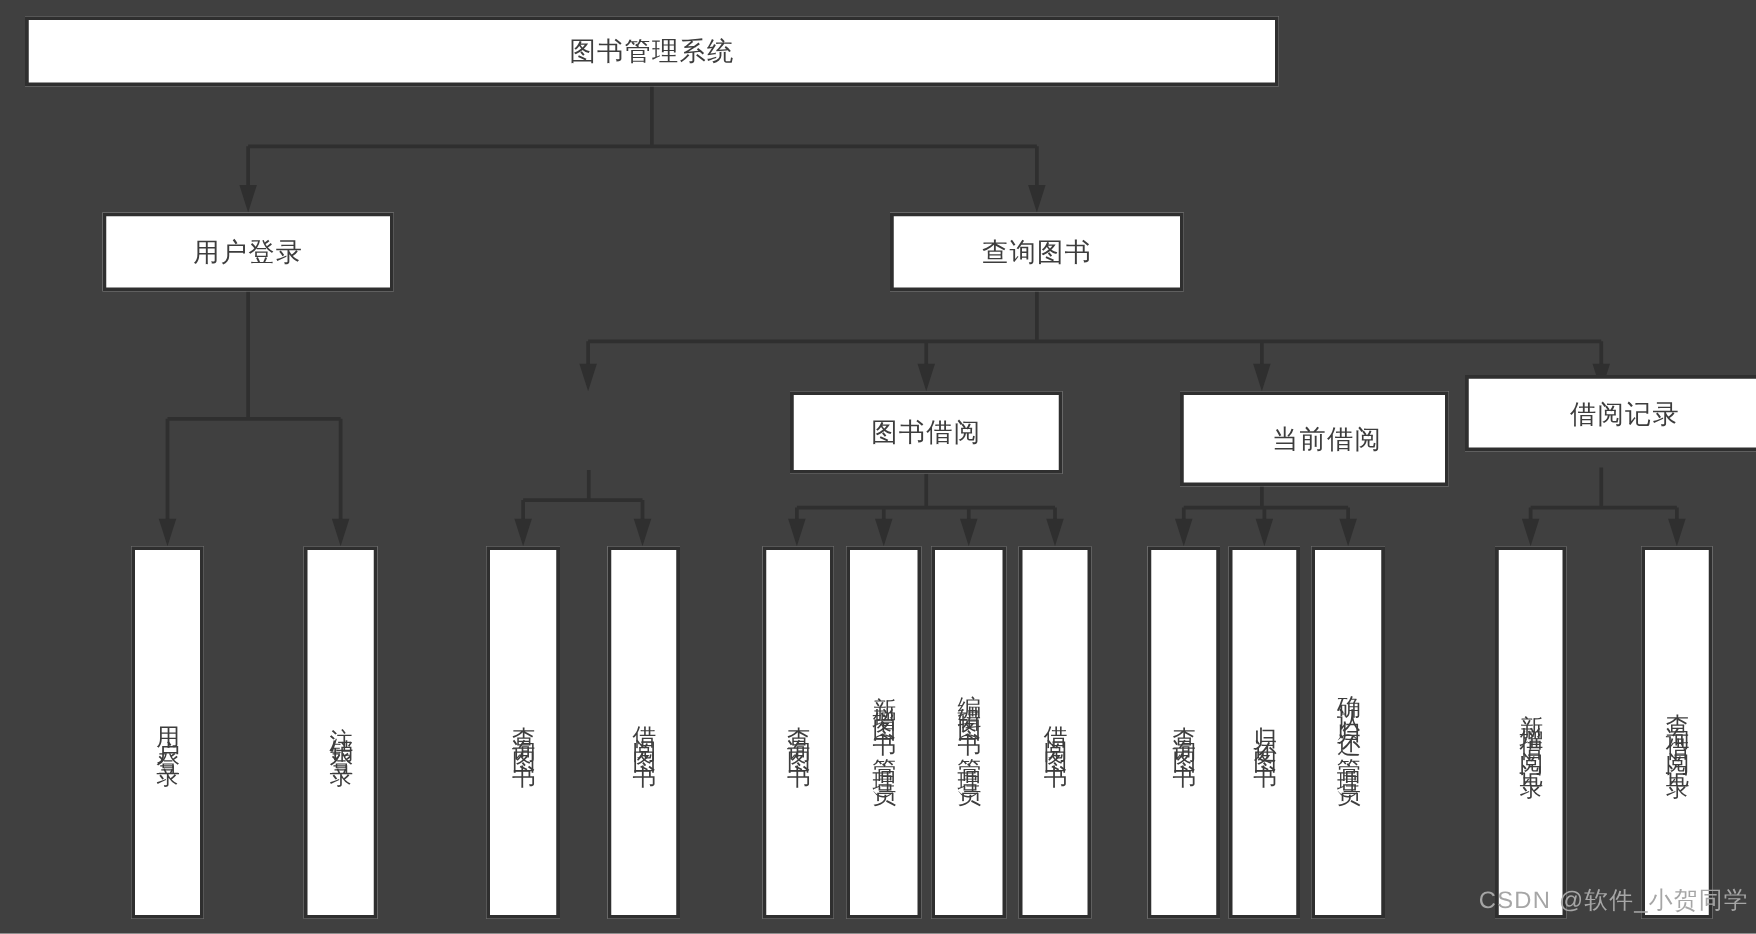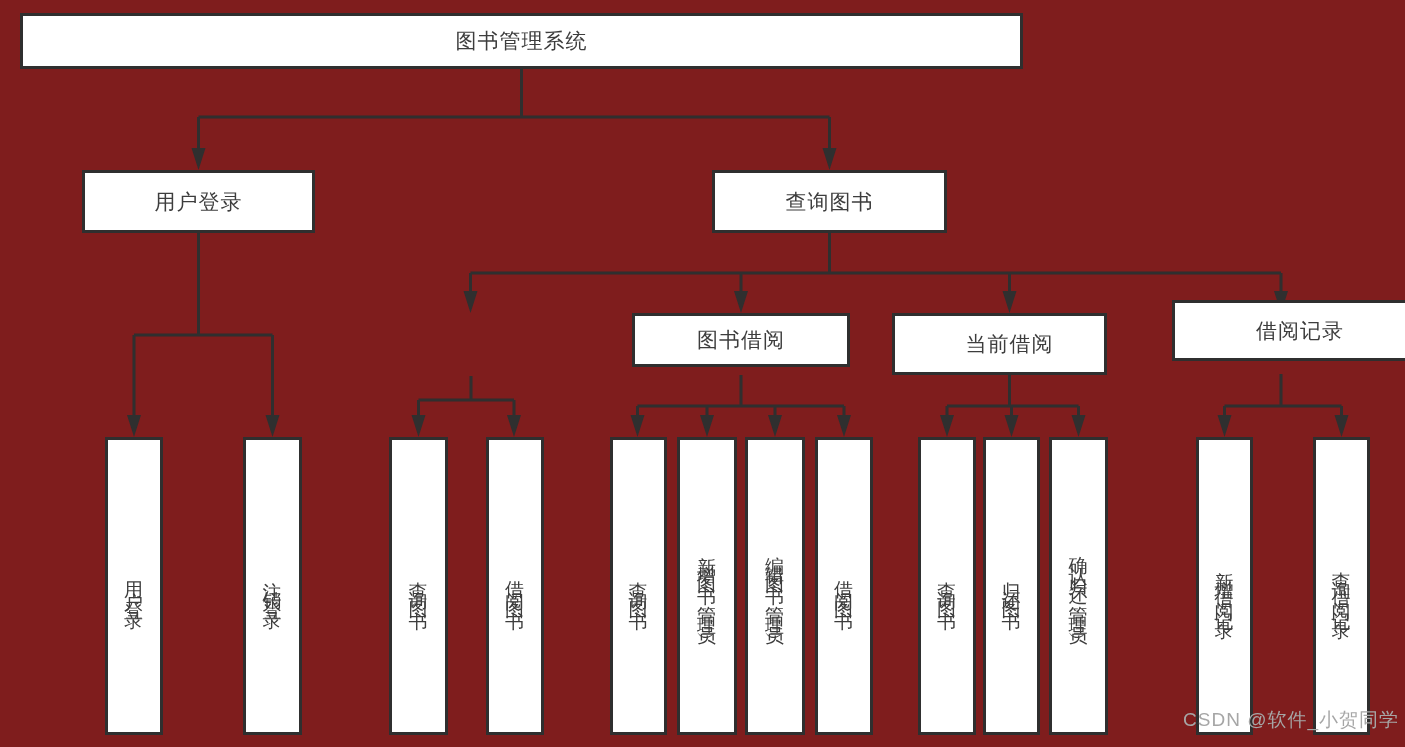--- a/index.html
+++ b/index.html
@@ -1,20 +1,20 @@
 <!DOCTYPE html>
 <html><head>
 <meta charset="utf-8">
 <style>
   html, body { margin: 0; padding: 0; background: #ffffff; }
   .canvas {
     position: relative;
     width: 1405px;
     height: 747px;
-    background: #7f1d1d;
+    background: #404040;
     font-family: "Liberation Sans", sans-serif;
     overflow: hidden;
   }
   .wires {
     position: absolute;
     left: 0; top: 0;
     width: 1405px; height: 747px;
     pointer-events: none;
   }
   .node {
@@ -94,24 +94,24 @@
     <span>图书管理系统</span>
   </div>
 
   <div class="node hbox" style="left:82px; top:170px; width:233px; height:63px;">
     <span>用户登录</span>
   </div>
   <div class="node hbox" style="left:712px; top:170px; width:235px; height:63px;">
     <span>查询图书</span>
   </div>
 
-  <div class="node hbox" style="left:632px; top:313px; width:218px; height:54px;">
+  <div class="node hbox" style="left:632px; top:313px; width:218px; height:66px;">
     <span>图书借阅</span>
   </div>
-  <div class="node hbox" style="left:892px; top:313px; width:215px; height:62px;padding-left:20px;">
+  <div class="node hbox" style="left:944px; top:313px; width:215px; height:76px;padding-left:20px;">
     <span>当前借阅</span>
   </div>
   <div class="node hbox" style="left:1172px; top:300px; width:256px; height:61px;">
     <span>借阅记录</span>
   </div>
 
   <div class="leaf" style="left:105px; width:58px;">
     <span>用户登录</span>
   </div>
   <div class="leaf" style="left:243px; width:59px;">

